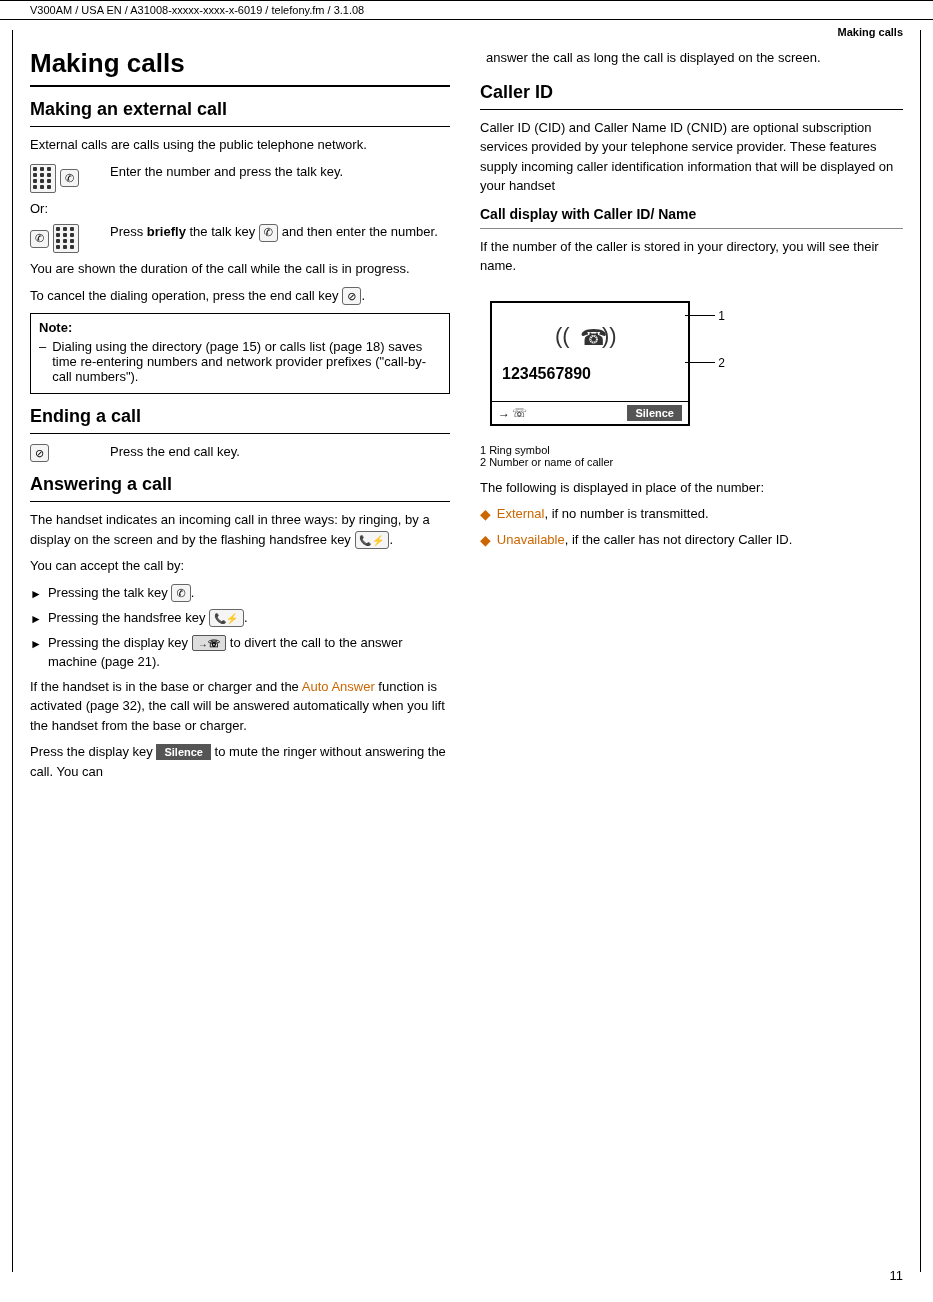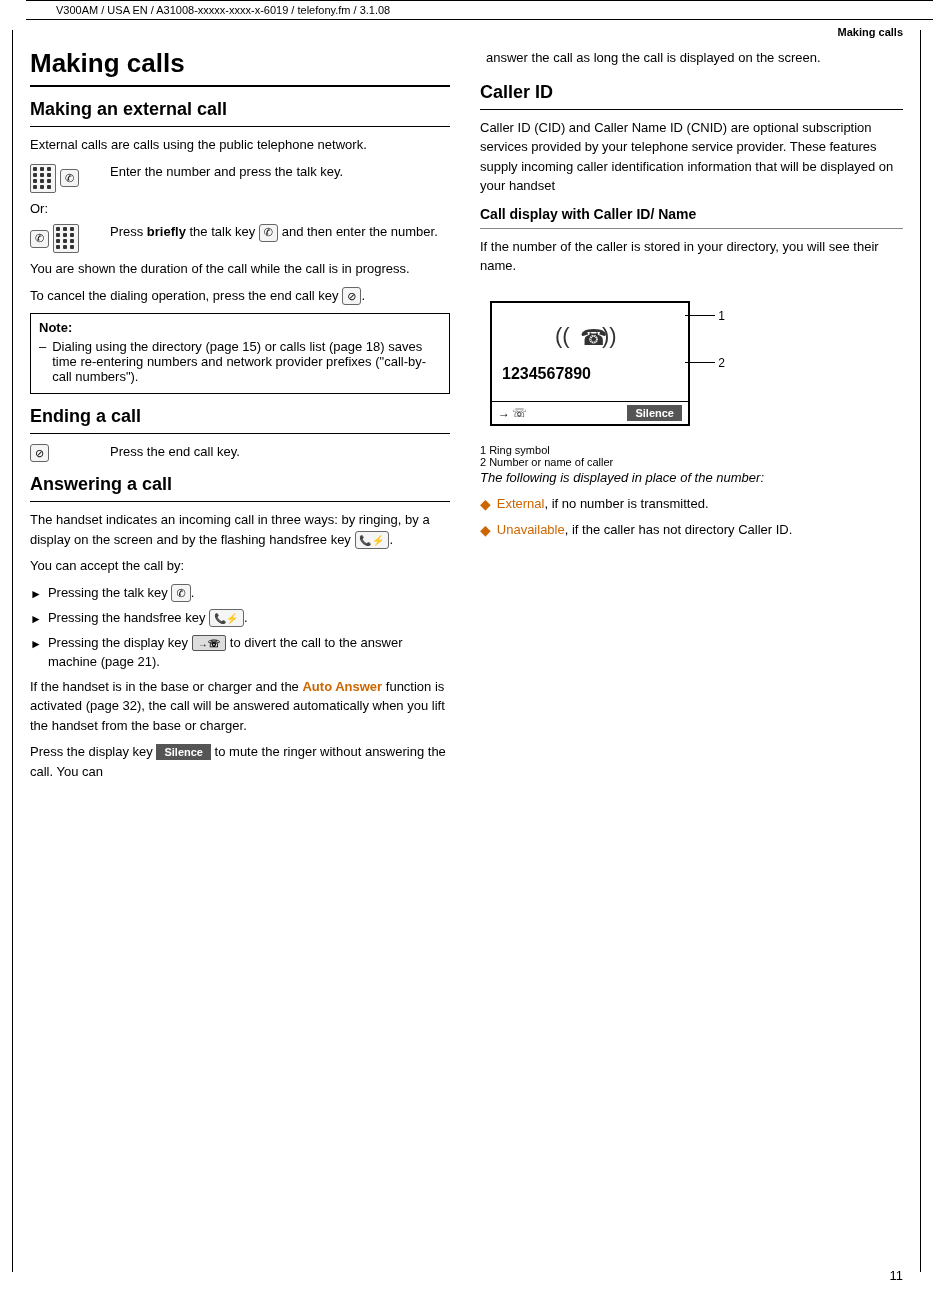--- a/index.html
+++ b/index.html
@@ -20,21 +20,20 @@
     }
     
     .header-bar {
       border-top: 1px solid #000;
       border-bottom: 1px solid #000;
       padding: 3px 30px;
       font-size: 11px;
       display: flex;
       justify-content: space-between;
       margin-bottom: 0;
-      margin-left: 26px;
     }
     
     .page-title-top {
       text-align: right;
       padding-right: 30px;
       padding-top: 6px;
       font-size: 11px;
       font-weight: bold;
     }
     
@@ -266,21 +265,21 @@
       display: flex;
       gap: 4px;
       font-size: 11px;
     }
 
     
     .text-orange {
       color: #cc6600;
     }
     .text-bold {
-      font-weight: bold;
+      font-weight: normal;
     }
 
     
     .page-number {
       position: absolute;
       bottom: 19px;
       right: 30px;
       font-size: 13px;
     }
 
@@ -500,21 +499,21 @@
       </div>
 
       
       <div class="legend-item">
         <span>1  Ring symbol</span>
       </div>
       <div class="legend-item">
         <span>2  Number or name of caller</span>
       </div>
 
-      <p style="font-style:italic;">The following is displayed in place of the number:</p>
+      <p style="margin-top:10px;">The following is displayed in place of the number:</p>
 
       
       <ul class="bullet-list">
         <li>
           <span class="bullet-diamond">◆</span>
           <span>
             <span class="text-orange">External</span><span>, if no number is transmitted.</span>
           </span>
         </li>
         <li>

